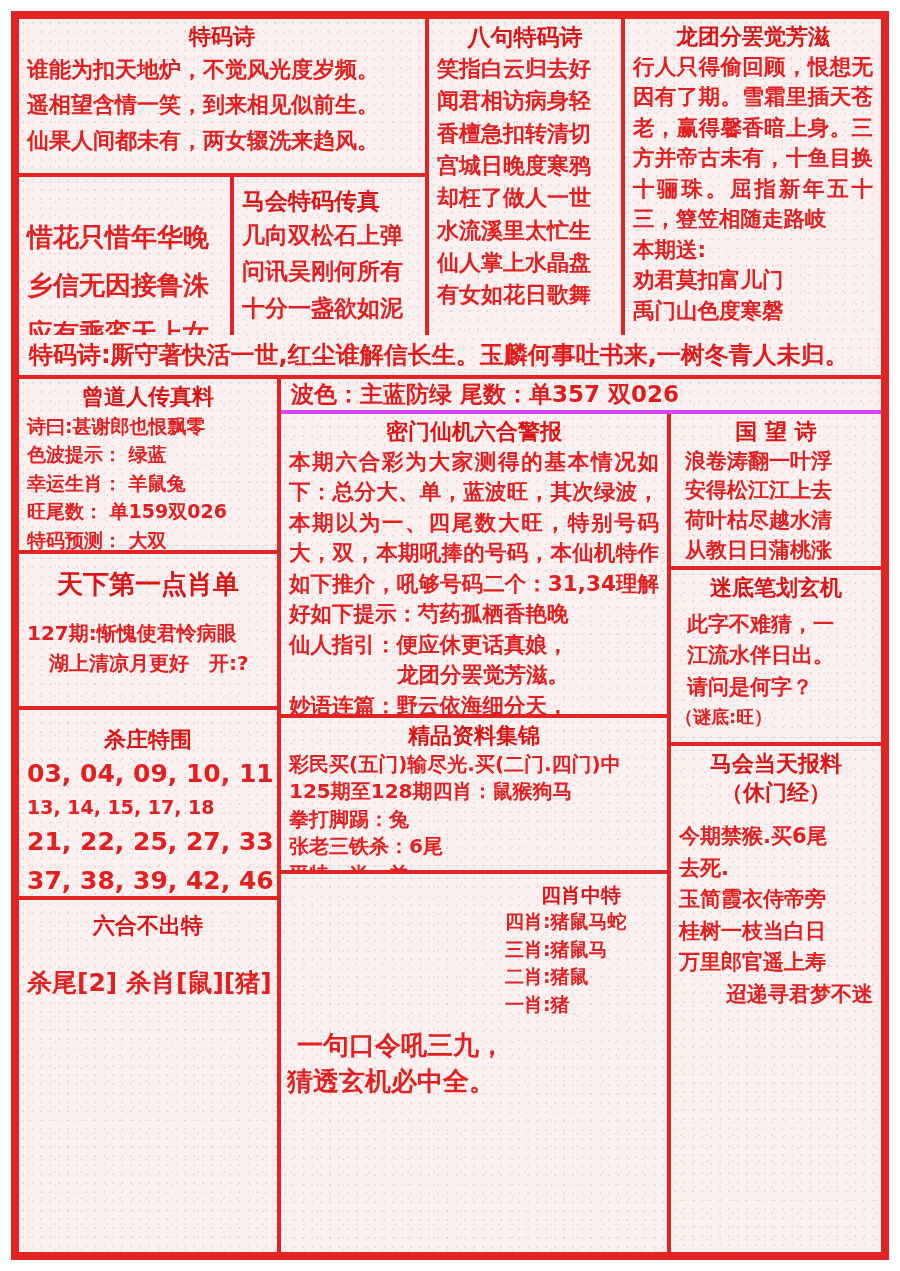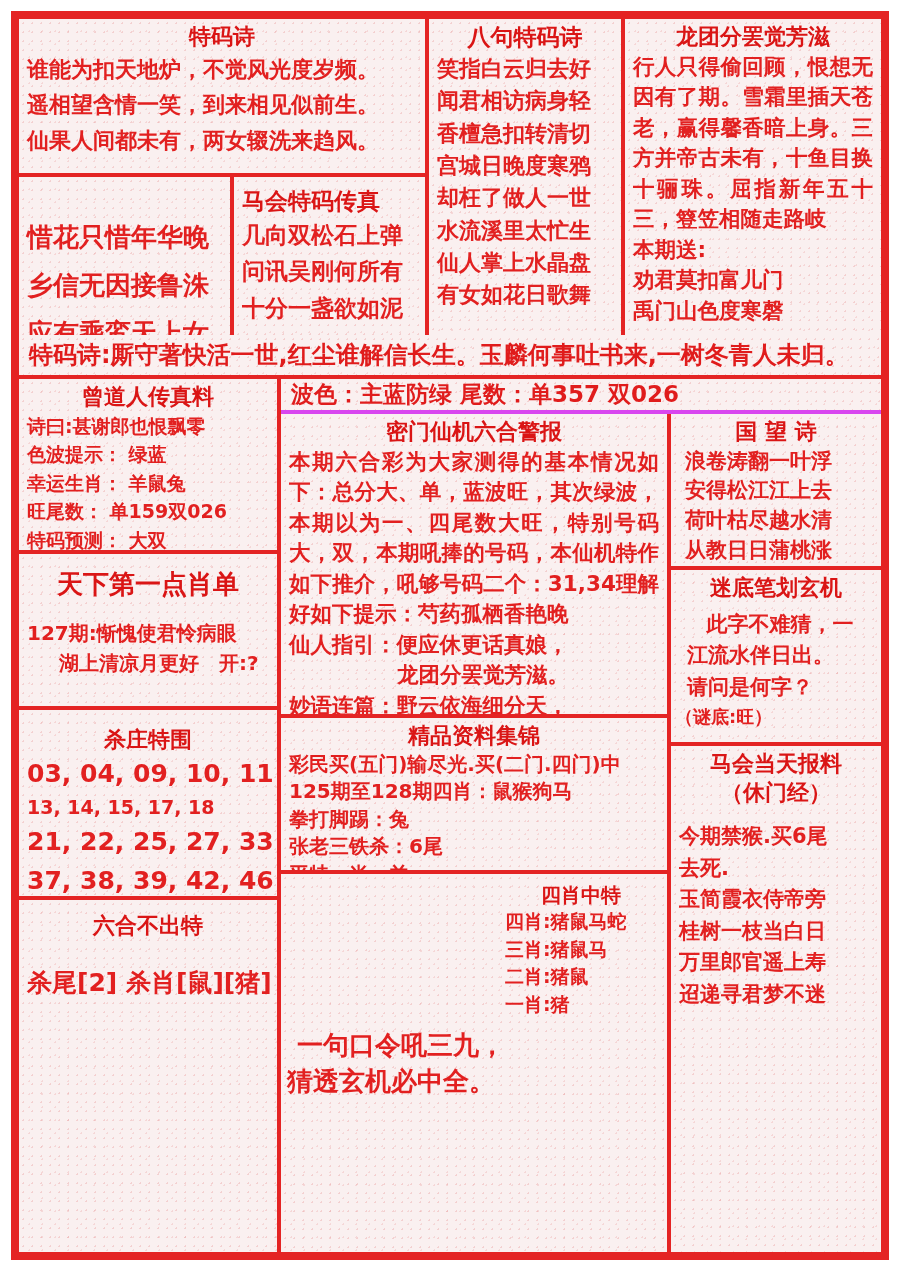--- a/index.html
+++ b/index.html
@@ -135,21 +135,21 @@
             <div class="pline" style="font-size:19px;line-height:1.5;">色波提示： 绿蓝</div>
             <div class="pline" style="font-size:19px;line-height:1.5;">幸运生肖： 羊鼠兔</div>
             <div class="pline" style="font-size:19px;line-height:1.5;">旺尾数： 单159双026</div>
             <div class="pline" style="font-size:19px;line-height:1.5;">特码预测： 大双</div>
 
           </div>
 
           <div class="box speck" style="padding-top:14px;">
             <div class="bx-title" style="font-size:26px;">天下第一点肖单</div>
             <div class="pline" style="font-size:20px;margin-top:16px;line-height:1.5;">127期:惭愧使君怜病眼</div>
-            <div class="pline" style="font-size:20px;margin-left:32px;line-height:1.5;">湖上清凉月更好　开:?</div>
+            <div class="pline" style="font-size:20px;margin-left:22px;line-height:1.5;">湖上清凉月更好　开:?</div>
           </div>
 
           <div class="box speck" style="padding-top:16px;">
             <div class="bx-title">杀庄特围</div>
             <div class="pline center" style="font-size:25px;line-height:1.55;">03, 04, 09, 10, 11</div>
             <div class="pline center" style="font-size:19px;line-height:1.55;">13, 14, 15, 17, 18</div>
             <div class="pline center" style="font-size:25px;line-height:1.55;">21, 22, 25, 27, 33</div>
             <div class="pline center" style="font-size:25px;line-height:1.55;">37, 38, 39, 42, 46</div>
           </div>
 
@@ -204,35 +204,35 @@
               <div class="box speck">
                 <div class="bx-title">国 望 诗</div>
                 <div class="pline" style="font-size:21px;line-height:1.42;margin-left:6px;">浪卷涛翻一叶浮</div>
                 <div class="pline" style="font-size:21px;line-height:1.42;margin-left:6px;">安得松江江上去</div>
                 <div class="pline" style="font-size:21px;line-height:1.42;margin-left:6px;">荷叶枯尽越水清</div>
                 <div class="pline" style="font-size:21px;line-height:1.42;margin-left:6px;">从教日日蒲桃涨</div>
               </div>
 
               <div class="box speck">
                 <div class="bx-title">迷底笔划玄机</div>
-                <div class="pline" style="font-size:21px;line-height:1.5;margin-left:8px;margin-top:6px;text-align:center;">此字不难猜，一</div>
+                <div class="pline" style="font-size:21px;line-height:1.5;margin-left:8px;margin-top:6px;">此字不难猜，一</div>
                 <div class="pline" style="font-size:21px;line-height:1.5;margin-left:8px;">江流水伴日出。</div>
                 <div class="pline" style="font-size:21px;line-height:1.5;margin-left:8px;">请问是何字？</div>
                 <div class="pline" style="font-size:18px;line-height:1.5;margin-left:-4px;">（谜底:旺）</div>
               </div>
 
               <div class="box speck">
                 <div class="bx-title">马会当天报料</div>
                 <div class="bx-title">（休门经）</div>
                 <div class="pline" style="font-size:21px;line-height:1.5;margin-top:14px;">今期禁猴.买6尾</div>
                 <div class="pline" style="font-size:21px;line-height:1.5;">去死.</div>
                 <div class="pline" style="font-size:21px;line-height:1.5;">玉简霞衣侍帝旁</div>
                 <div class="pline" style="font-size:21px;line-height:1.5;">桂树一枝当白日</div>
                 <div class="pline" style="font-size:21px;line-height:1.5;">万里郎官遥上寿</div>
-                <div class="pline" style="font-size:21px;line-height:1.5;">迢递寻君梦不迷</div>
+                <div class="pline" style="font-size:21px;line-height:1.5;text-align:right;">迢递寻君梦不迷</div>
               </div>
             </div>
 
           </div>
         </div>
       </div>
 
     </div>
   </div>
 </div>

